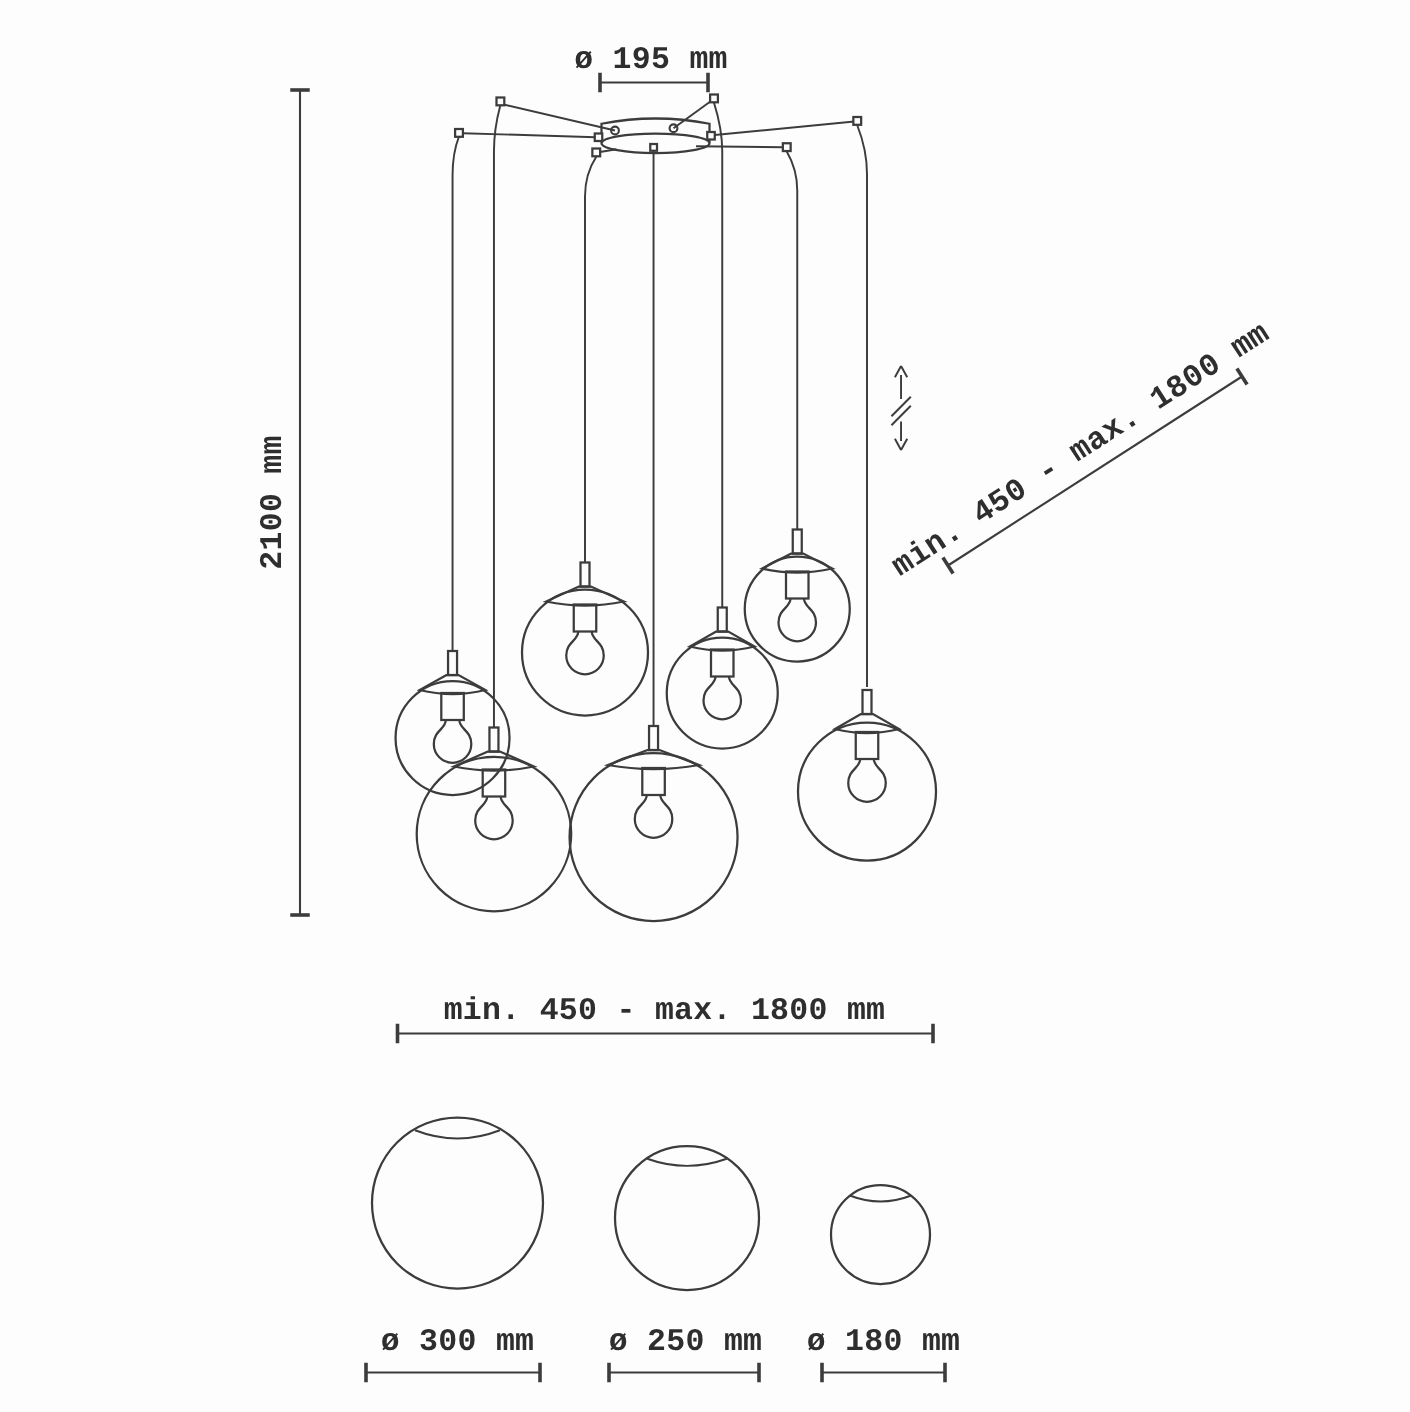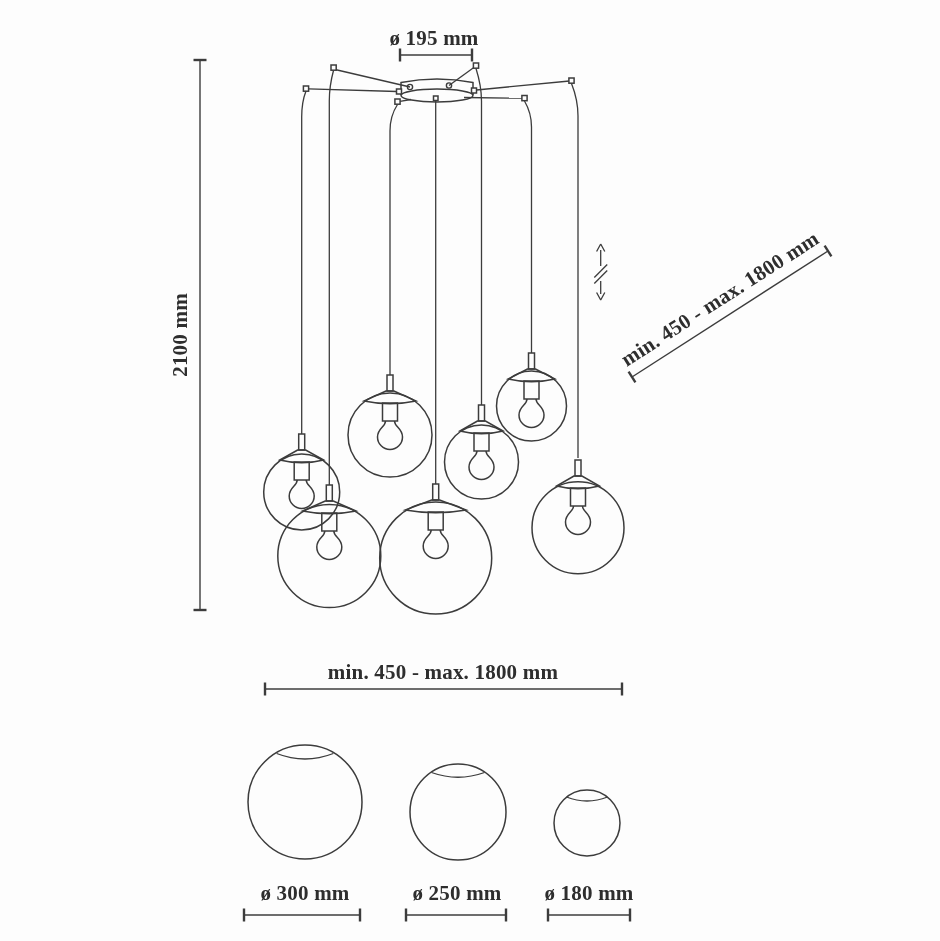--- a/index.html
+++ b/index.html
@@ -1,17 +1,17 @@
 <!DOCTYPE html>
 <html><head>
 <meta charset="utf-8">
 <style>
   html,body{margin:0;padding:0;background:#fdfdfd;}
   .stage{position:relative;width:940px;height:941px;background:#fdfdfd;overflow:hidden;
-         font-family:Liberation Serif, serif;}
+         font-family:Liberation Mono, monospace;}
   svg{display:block;}
   .ln{fill:none;stroke:#3c3c3c;stroke-width:1.5;}
   .thin{fill:none;stroke:#3c3c3c;stroke-width:1.3;}
   .dim{fill:none;stroke:#3c3c3c;stroke-width:1.4;}
   .tick{fill:none;stroke:#3c3c3c;stroke-width:2.4;}
   .sq{fill:#fdfdfd;stroke:#3c3c3c;stroke-width:1.5;}
   .dot{fill:none;stroke:#3c3c3c;stroke-width:1.4;}
   .lbl{fill:#2e2e2e;font-size:21px;font-weight:600;letter-spacing:0.2px;}
 </style>
 </head>

